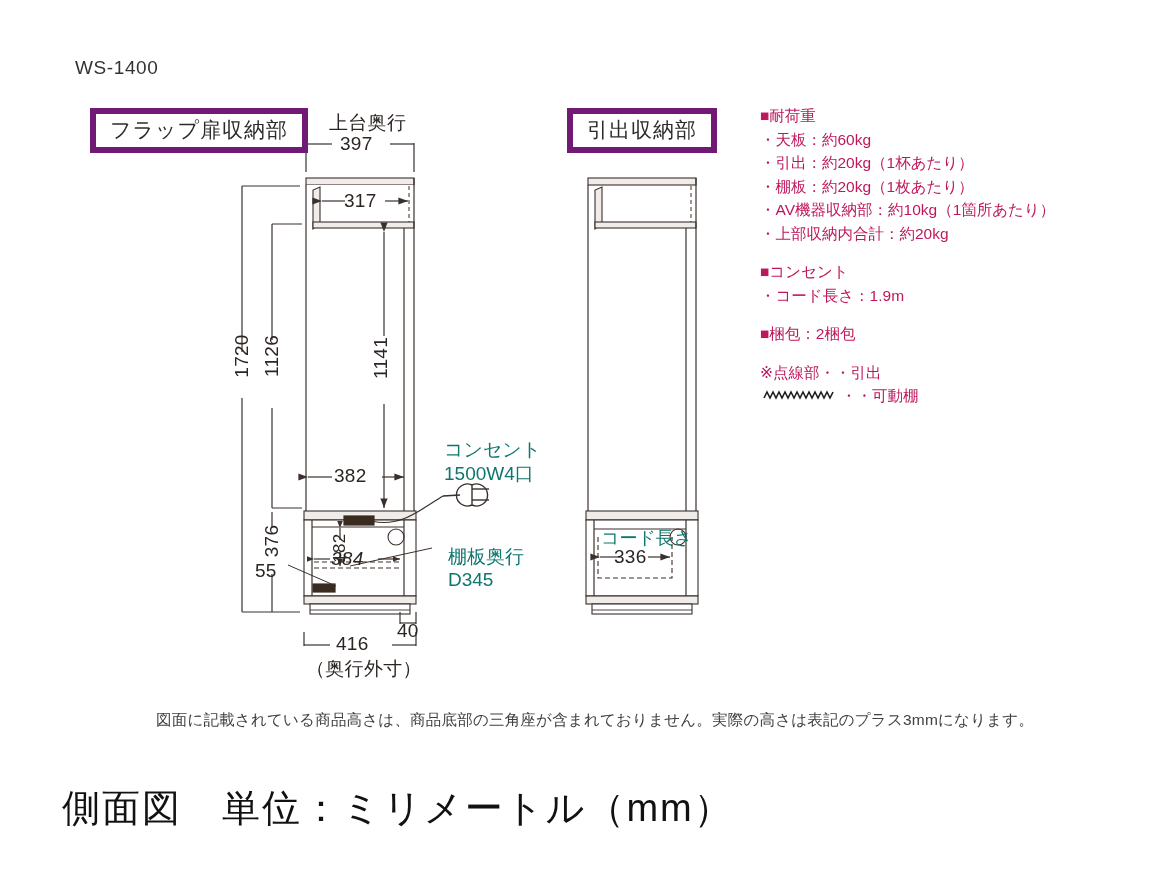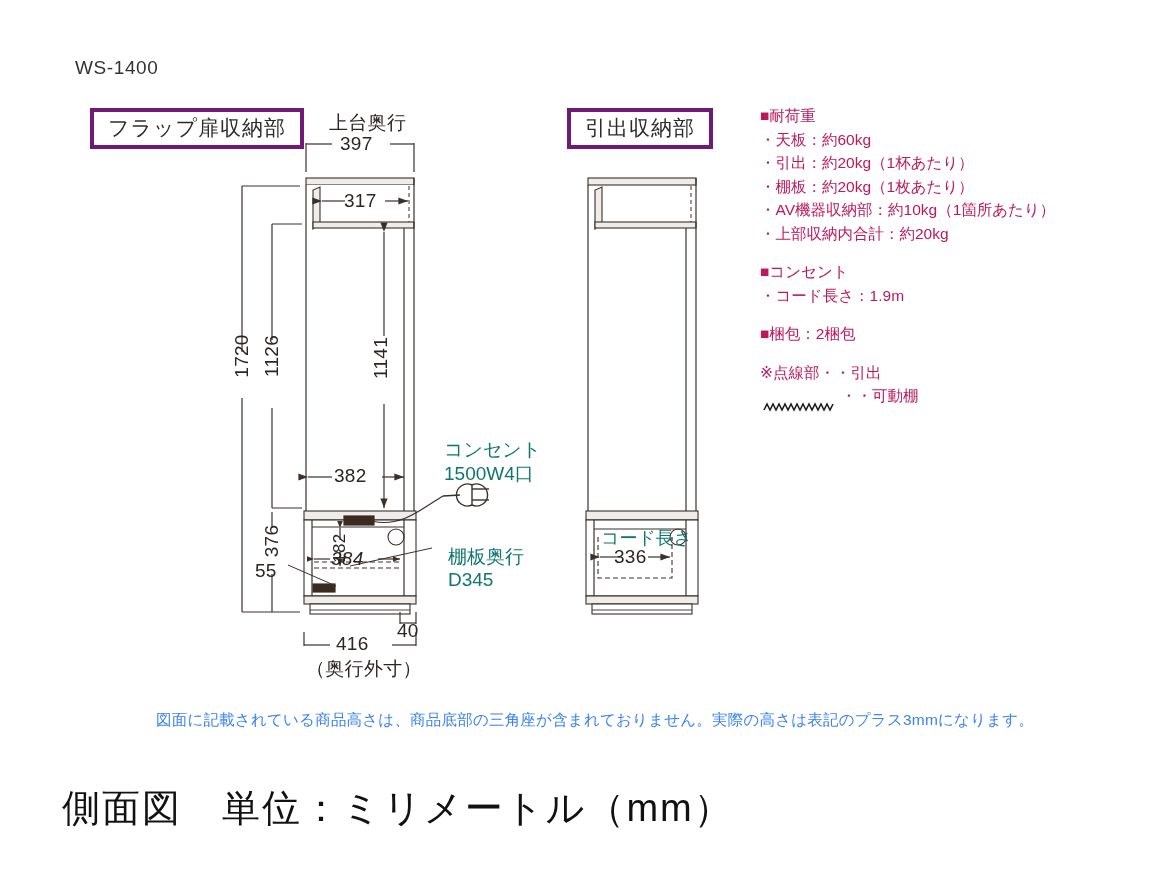--- a/index.html
+++ b/index.html
@@ -16,21 +16,21 @@
   .abs{position:absolute;}
 
   
   .model-code{
     left:75px;top:57px;
     font-size:19px;letter-spacing:0.6px;color:#333;
   }
 
   
   .sec-label{
-    border:4px solid #701a75;
+    border:6px solid #701a75;
     background:#fff;
     font-size:21px;
     color:#2b2b2b;
     padding:5px 14px 7px 14px;
     letter-spacing:1px;
     line-height:1;
     white-space:nowrap;
   }
   #label-flap{left:90px;top:108px;}
   #label-drawer{left:567px;top:108px;}
@@ -50,27 +50,27 @@
 
   
   #info-panel{
     left:760px;top:104px;width:330px;
     font-size:15.5px;line-height:1.52;color:#be185d;
   }
   #info-panel .grp{margin-bottom:15px;}
   #info-panel .grp:last-child{margin-bottom:0;}
   #info-panel .hdr{font-size:15.5px;}
   #info-panel .row{font-size:15.5px;white-space:nowrap;}
-  .wavy-row{display:flex;align-items:flex-end;gap:0px;}
+  .wavy-row{display:flex;align-items:flex-start;gap:0px;}
   .wavy-ico{display:inline-block;width:72px;height:12px;margin-right:6px;margin-left:3px;}
 
   
   #caption{
     left:156px;top:710px;width:940px;
-    font-size:15.5px;color:#3b82f6;letter-spacing:0.2px;white-space:nowrap;
+    font-size:15.5px;color:#404040;letter-spacing:0.2px;white-space:nowrap;
   }
   
   #big-title{
     left:62px;top:783px;
     font-size:38px;color:#111;letter-spacing:2px;white-space:nowrap;
   }
 
   
   #draw{position:absolute;left:0;top:0;width:1150px;height:884px;}
 </style>

